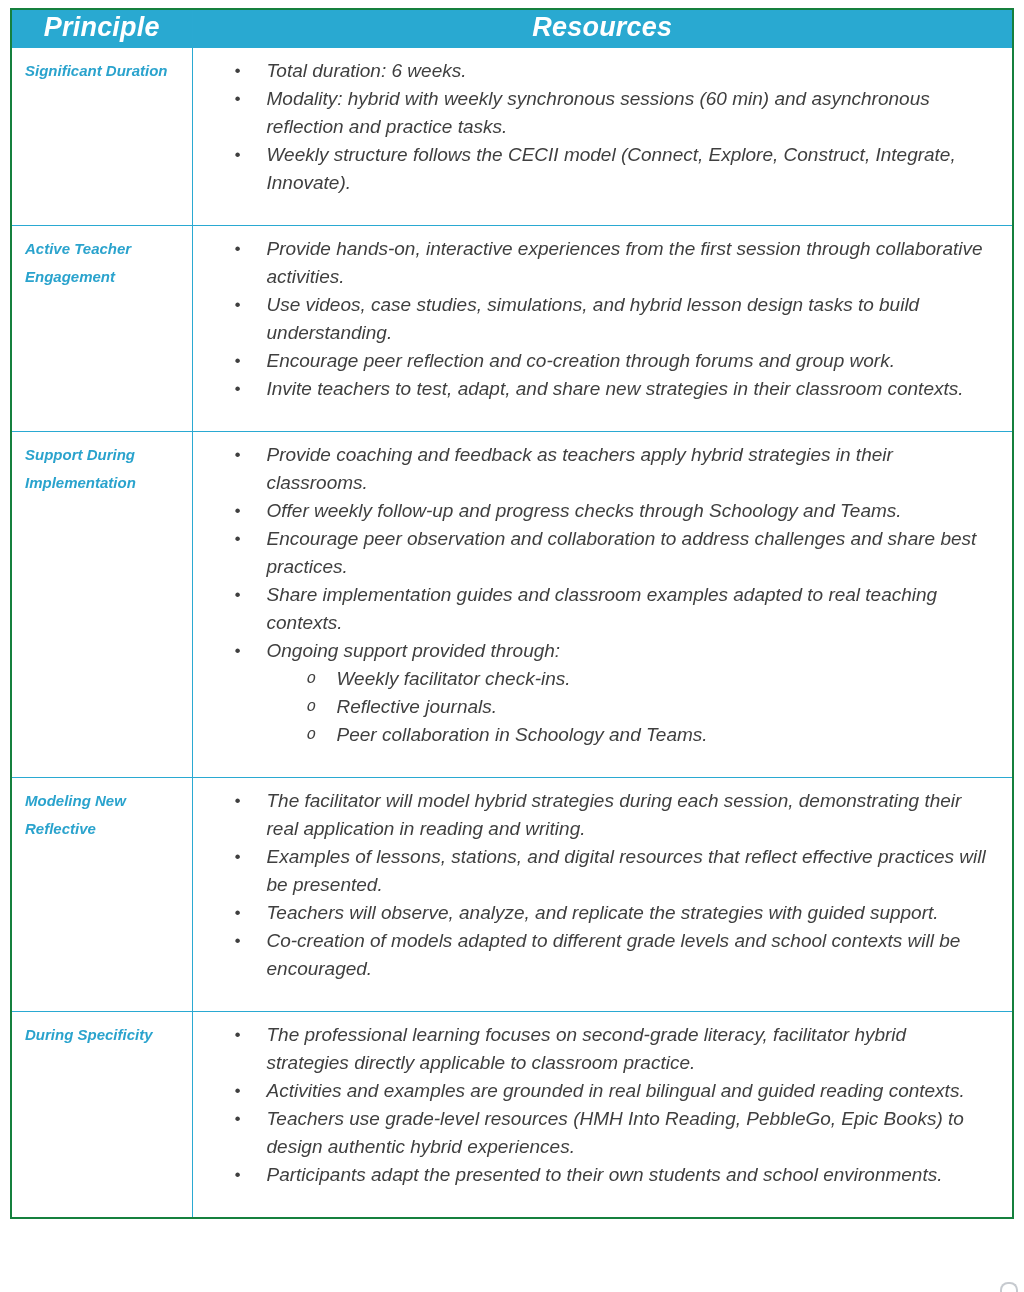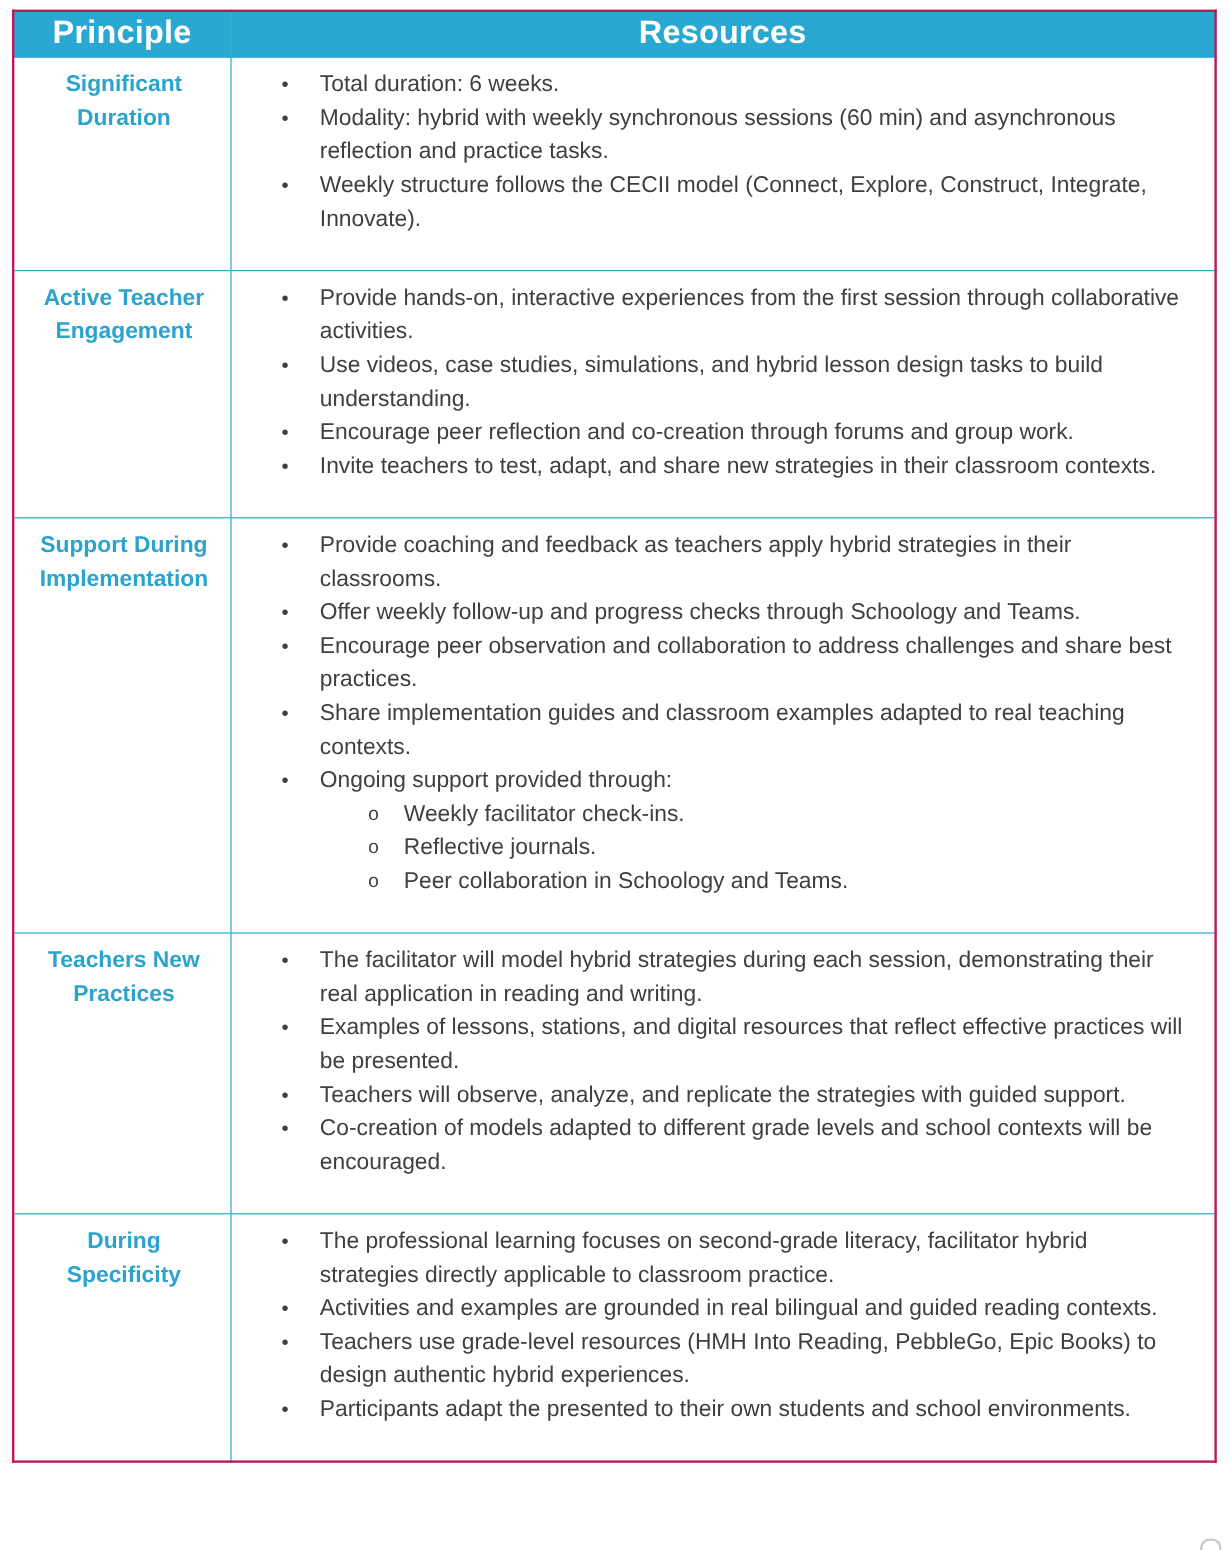--- a/index.html
+++ b/index.html
@@ -1,22 +1,22 @@
 <!DOCTYPE html>
 <html><head>
 <meta charset="utf-8">
 <style>
   html,body{margin:0;padding:0;background:#ffffff;}
   body{font-family:"Liberation Sans", sans-serif;color:#3f3f3f;}
   .page{width:1024px;min-height:1292px;box-sizing:border-box;padding:8px 10px 14px 10px;background:#ffffff;position:relative;}
-  table.principles{width:100%;border-collapse:collapse;border:2px solid #be185d;table-layout:fixed;}
+  table.principles{width:100%;border-collapse:collapse;border:2px solid #15803d;table-layout:fixed;font-style:italic;}
   table.principles th, table.principles td{border:1.5px solid #2aa9d2;vertical-align:top;box-sizing:border-box;}
   th.col-head{background:#29a9d1;color:#ffffff;font-size:27px;font-weight:bold;padding:2px 0 4px 0;text-align:center;letter-spacing:0.2px;}
   th.col-head.first{width:181px;}
-  td.principle-cell{padding:9px 10px 8px 13px;color:#2aa3cd;font-weight:bold;font-size:19px;line-height:28px;text-align:center;}
+  td.principle-cell{padding:9px 10px 8px 13px;color:#2aa3cd;font-weight:bold;font-size:15px;line-height:28px;}
   td.resources-cell{padding:9px 14px 28px 0;font-size:19px;line-height:28px;}
   .li{display:flex;align-items:flex-start;}
   .li .marker{flex:0 0 32px;margin-left:42px;color:#3f3f3f;}
   .li.l1 .marker{font-size:17px;}
   .li.l2 .marker{margin-left:114px;flex-basis:30px;font-size:16px;font-family:"Liberation Mono", monospace;}
   .li .text{flex:1;padding-right:6px;}
   .resize-handle{position:absolute;right:6px;bottom:0px;width:14px;height:8px;border:2px solid #b9bec4;border-bottom:none;border-radius:8px 8px 0 0;opacity:.8;}
 </style>
 </head>
 <body>
@@ -99,21 +99,21 @@
               <span class="marker">o</span>
               <span class="text">Reflective journals.</span>
             </div>
             <div class="li l2">
               <span class="marker">o</span>
               <span class="text">Peer collaboration in Schoology and Teams.</span>
             </div>
           </td>
         </tr>
         <tr>
-          <td class="principle-cell">Teachers New Practices</td>
+          <td class="principle-cell">Modeling New Reflective</td>
           <td class="resources-cell">
             <div class="li l1">
               <span class="marker">•</span>
               <span class="text">The facilitator will model hybrid strategies during each session, demonstrating their real application in reading and writing.</span>
             </div>
             <div class="li l1">
               <span class="marker">•</span>
               <span class="text">Examples of lessons, stations, and digital resources that reflect effective practices will be presented.</span>
             </div>
             <div class="li l1">

